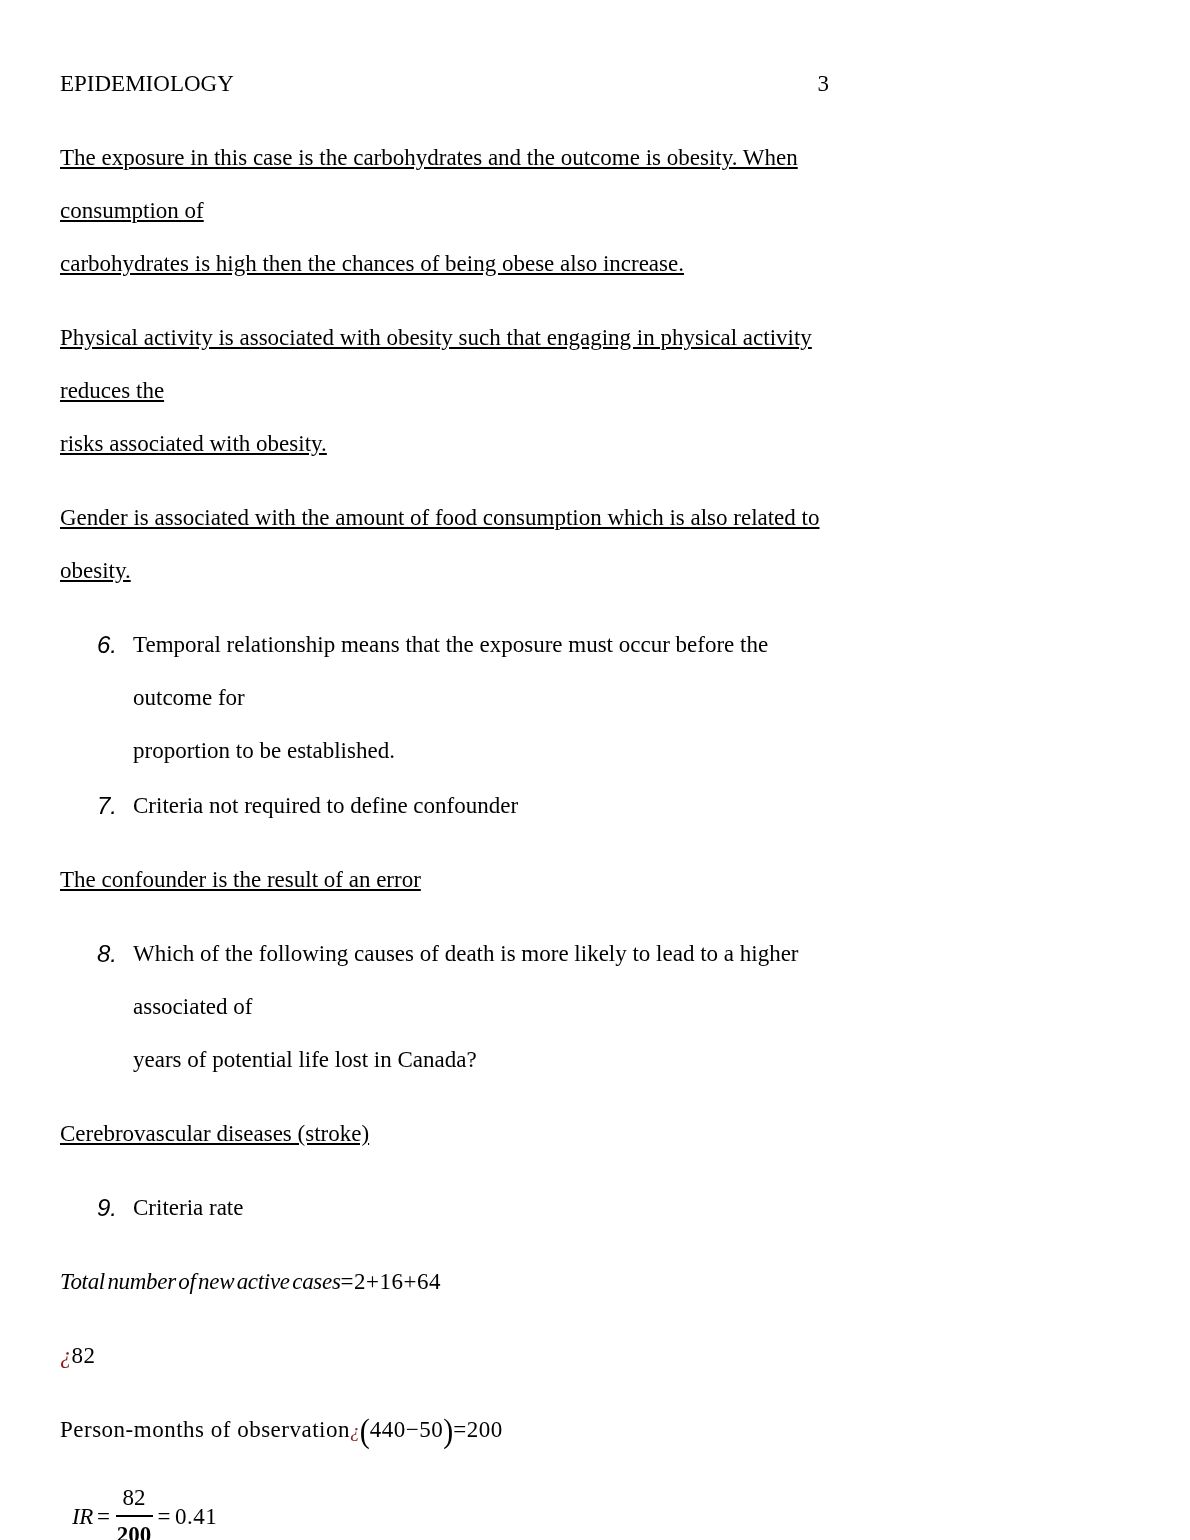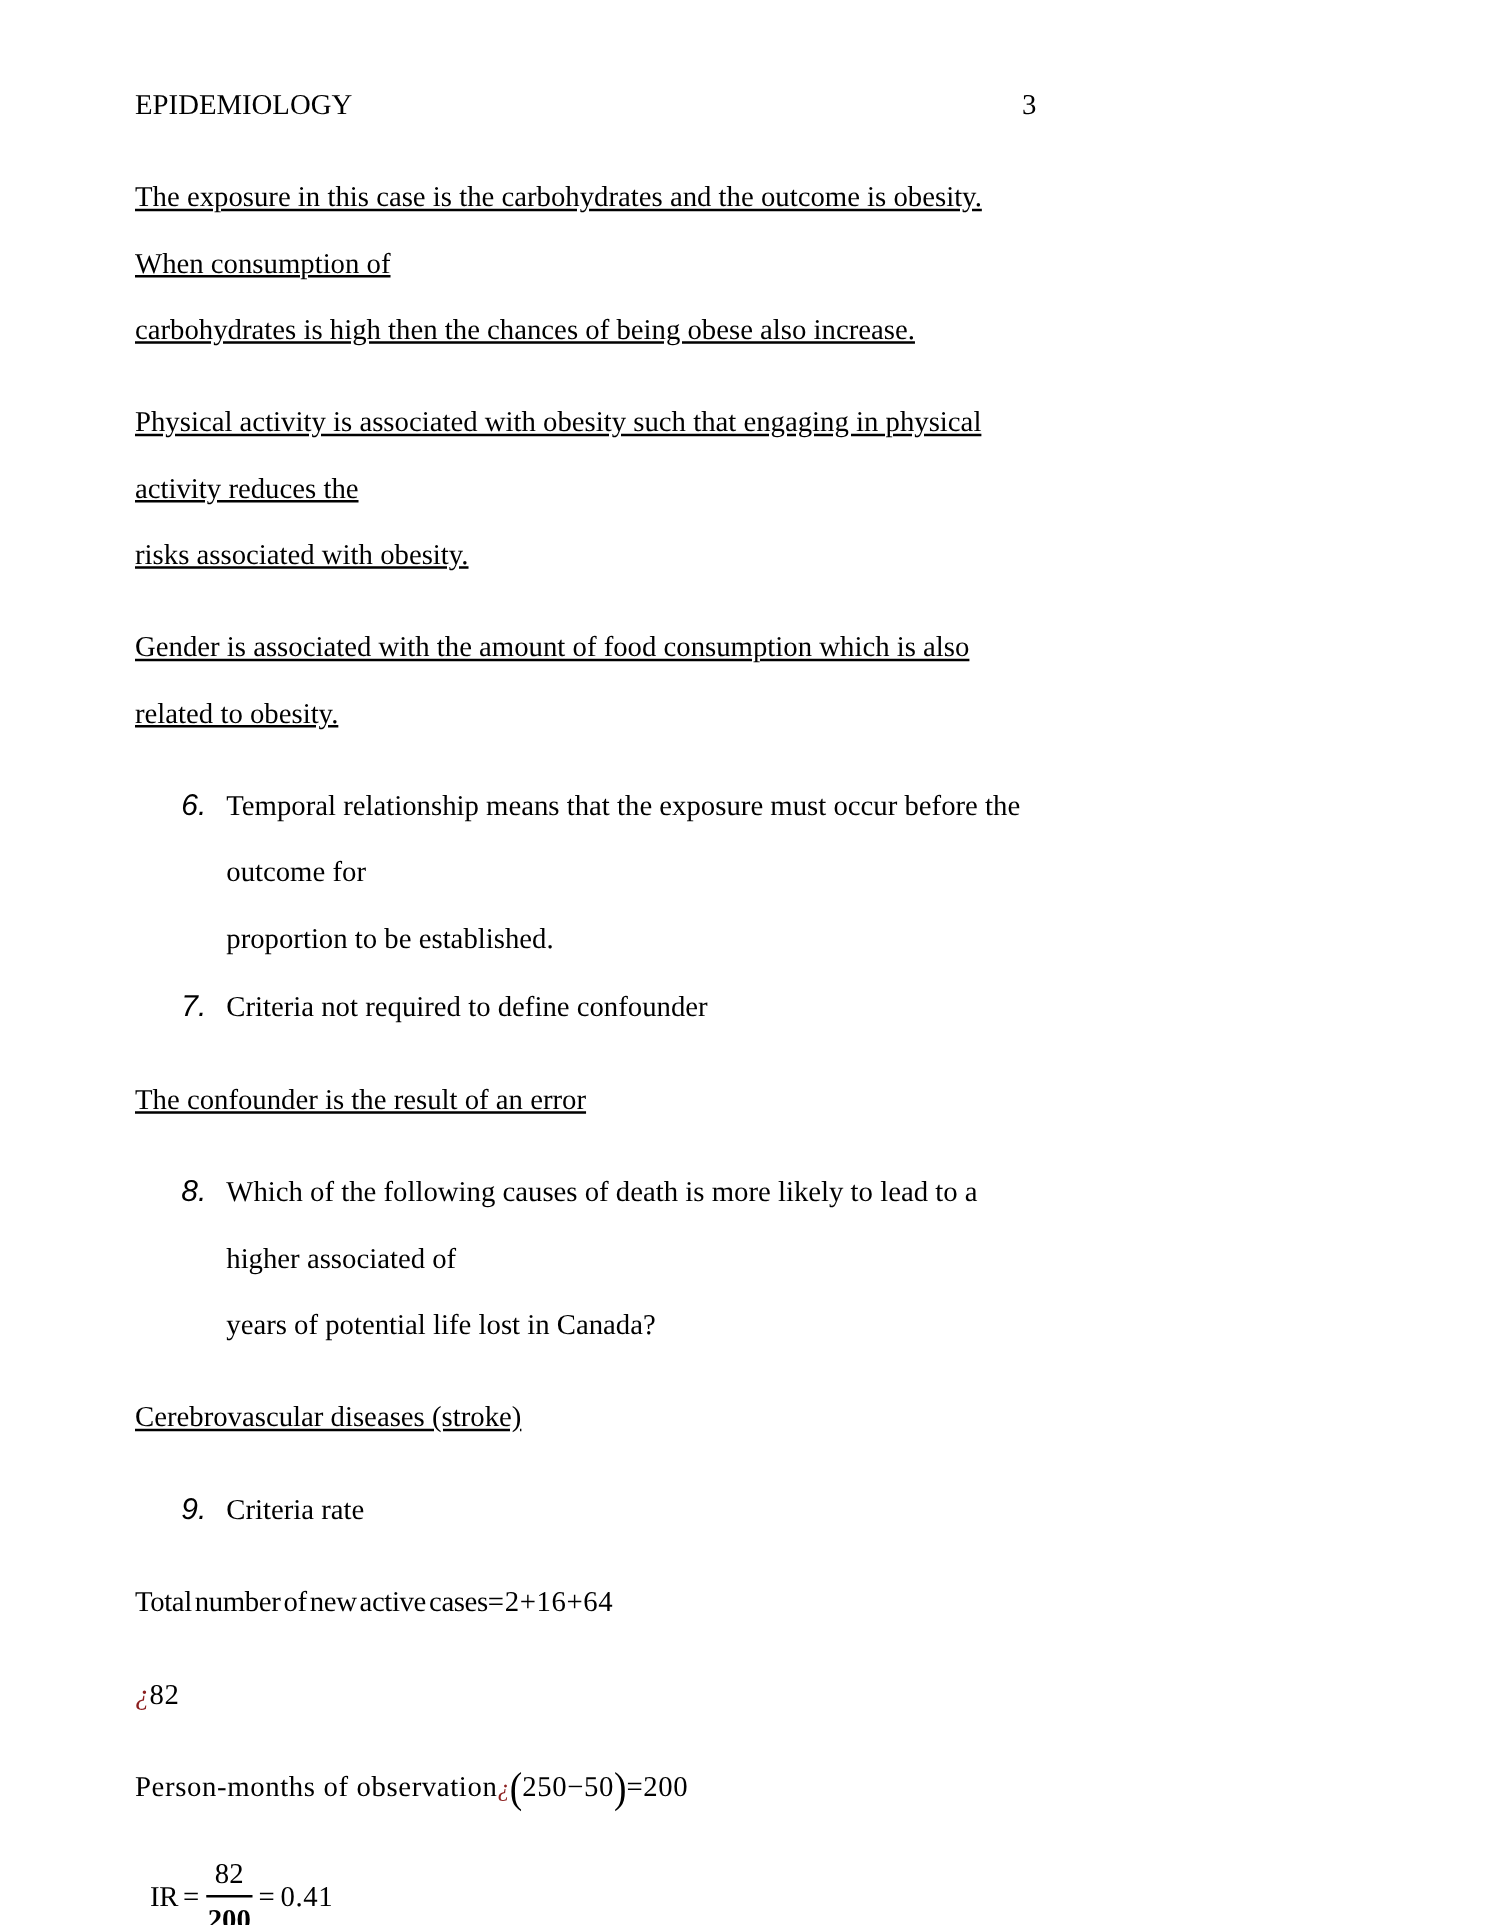--- a/index.html
+++ b/index.html
@@ -7,21 +7,21 @@
     padding: 0;
     background: #ffffff;
     width: 1190px;
     height: 1540px;
     overflow: hidden;
   }
   .page {
     box-sizing: border-box;
     width: 974px;
     height: 1540px;
-    padding: 57px 145px 0 108px;
+    padding: 57px 145px 0 60px;
     font-family: "Liberation Serif", serif;
     font-size: 23px;
     line-height: 53px;
     color: #000000;
   }
   .header {
     display: flex;
     justify-content: space-between;
     align-items: baseline;
   }
@@ -37,20 +37,21 @@
     flex: none;
     width: 36px;
     font-family: "Liberation Sans", sans-serif;
     font-style: italic;
     font-size: 24px;
   }
   .itext { flex: 1; }
   .italic { }
   .math { margin: 21px 0 0 0; }
   .mvar {
+    font-style: italic;
     word-spacing: -3px;
     letter-spacing: -0.3px;
   }
   .mup { letter-spacing: 0.5px; }
   .qred {
     color: #8b1e1e;
     font-style: italic;
   }
   .qred.small { font-size: 0.85em; }
   .paren {
@@ -131,21 +132,21 @@
 
   <div class="list-item">
     <span class="num">9.</span>
     <span class="itext italic">Criteria rate</span>
   </div>
 
   <div class="math"><span class="mvar">Total number of new active cases</span><span class="mup">=2+16+64</span></div>
 
   <div class="math"><span class="qred">¿</span><span class="mup">82</span></div>
 
-  <div class="math"><span class="mup">Person-months of observation</span><span class="qred small">¿</span><span class="paren">(</span><span class="mup">250−50</span><span class="paren">)</span><span class="mup">=200</span></div>
+  <div class="math"><span class="mup">Person-months of observation</span><span class="qred small">¿</span><span class="paren">(</span><span class="mup">440−50</span><span class="paren">)</span><span class="mup">=200</span></div>
 
   <div class="math frac-line">
     <span class="mvar">IR</span>
       <span class="mup">=</span>
       <span class="frac">
         <span class="fnum">82</span>
         <span class="fden">200</span>
       </span>
       <span class="mup">=</span>
       <span class="mup">0.41</span>

